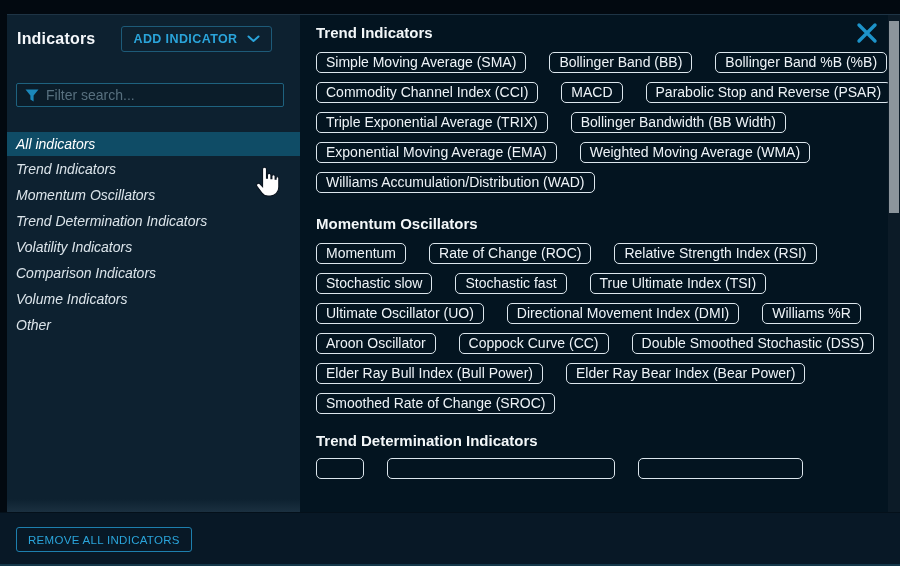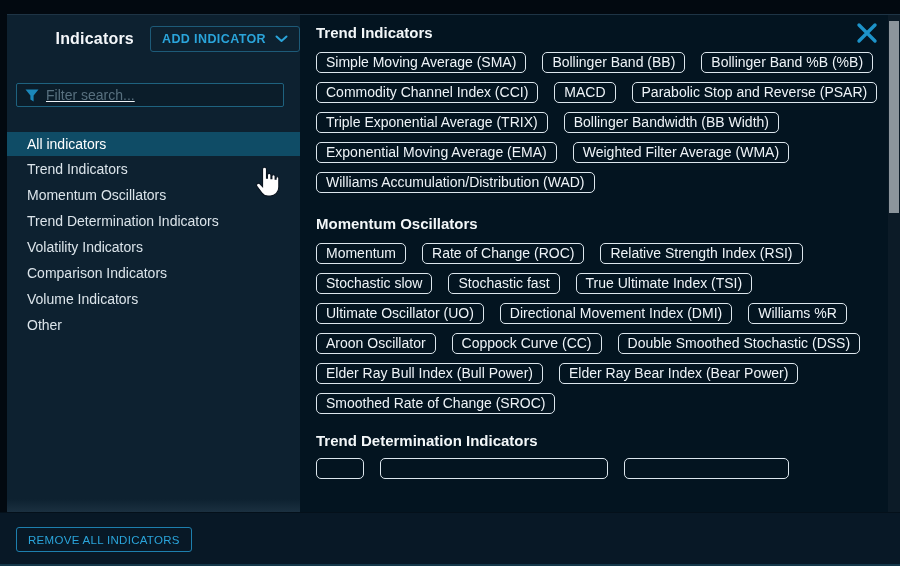--- a/index.html
+++ b/index.html
@@ -17,59 +17,59 @@
   
   .dialog{
     position:absolute; left:7px; top:14px; right:0; height:498px;
     border-top:1px solid #1e3445;
   }
   
   .sidebar{
     position:absolute; left:0; top:0; bottom:0; width:293px;
     background:var(--sidebar-bg); overflow:hidden;
   }
-  .sidebar-header{display:flex; align-items:center; gap:16px; padding:11px 0 0 10px;justify-content:flex-end;}
+  .sidebar-header{display:flex; align-items:center; gap:26px; padding:11px 0 0 10px;}
   .page-title{font-size:16px; font-weight:bold; color:#f4f7fa; letter-spacing:.2px;}
   .add-btn{
     display:flex; align-items:center; gap:9px; height:26px; padding:4px 11px;
     background:transparent; border:1px solid var(--accent-border); border-radius:3px;
     color:var(--accent); font-family:inherit; font-size:12.5px; font-weight:bold;
     letter-spacing:.4px; cursor:pointer;
   }
   .filter-box{
     position:relative; margin:31px 16px 0 9px; height:24px;
     border:1px solid #1e627f; border-radius:2px; background:#0b1d2a;
-    display:flex; align-items:center; padding:0 8px; gap:7px;text-decoration:underline;
+    display:flex; align-items:center; padding:0 8px; gap:7px;
   }
   .filter-box input{
     flex:1; background:transparent; border:none; outline:none;
     font-family:inherit; font-size:14px; color:#cfdbe4;
   }
   .filter-box input::placeholder{color:var(--placeholder);}
   .category-list{list-style:none; margin-top:25px;}
   .category-list li{
-    height:26px; line-height:26px; padding-left:20px; font-size:14px;
-    color:#dbe4ea; cursor:pointer; white-space:nowrap;
+    height:26px; line-height:26px; padding-left:9px; font-size:14px;
+    color:#dbe4ea; cursor:pointer; white-space:nowrap;font-style:italic;
   }
   .category-list li.selected{background:var(--selected-bg); color:#ffffff; height:24px; line-height:24px;}
   .sidebar-fade{
     position:absolute; left:0; right:0; bottom:0; height:13px;
     background:linear-gradient(to top, rgba(150,180,205,.10), rgba(150,180,205,0));
     pointer-events:none;
   }
   
   .content{
     position:absolute; left:293px; top:0; bottom:0; right:12px;
     background:var(--panel-bg); overflow:hidden; padding:9px 10px 0 16px;
   }
   .section h2{font-size:15px; font-weight:bold; color:#f3f7f9; line-height:18px; margin:0 0 10px;}
   .section + .section{margin-top:22px;}
   .section:last-child{margin-top:18px;}
   .section:last-child h2{margin-bottom:8px;}
-  .chip-row{display:flex; gap:16px; margin-bottom:9px; height:21px;}
+  .chip-row{display:flex; gap:23px; margin-bottom:9px; height:21px;}
   .chip{
     height:21px; line-height:19px; padding:0 9px; border:1px solid var(--chip-border);
     border-radius:5px; font-size:14px; color:var(--text); white-space:nowrap;
     background:transparent; cursor:pointer;
   }
   .chip.highlighted{background:var(--chip-highlight-bg); border-color:#cfe2ea;}
   .chip.cut{padding:0;}
   
   .scrollbar{
     position:absolute; right:0; top:0; bottom:0; width:12px; background:#0c1b27;
@@ -147,21 +147,21 @@
           <span class="chip">Commodity Channel Index (CCI)</span>
           <span class="chip">MACD</span>
           <span class="chip">Parabolic Stop and Reverse (PSAR)</span>
         </div>
         <div class="chip-row">
           <span class="chip">Triple Exponential Average (TRIX)</span>
           <span class="chip">Bollinger Bandwidth (BB Width)</span>
         </div>
         <div class="chip-row">
           <span class="chip">Exponential Moving Average (EMA)</span>
-          <span class="chip">Weighted Filter Average (WMA)</span>
+          <span class="chip">Weighted Moving Average (WMA)</span>
         </div>
         <div class="chip-row">
           <span class="chip">Williams Accumulation/Distribution (WAD)</span>
         </div>
       </section>
       <section class="section">
         <h2>Momentum Oscillators</h2>
         <div class="chip-row">
           <span class="chip">Momentum</span>
           <span class="chip">Rate of Change (ROC)</span>

